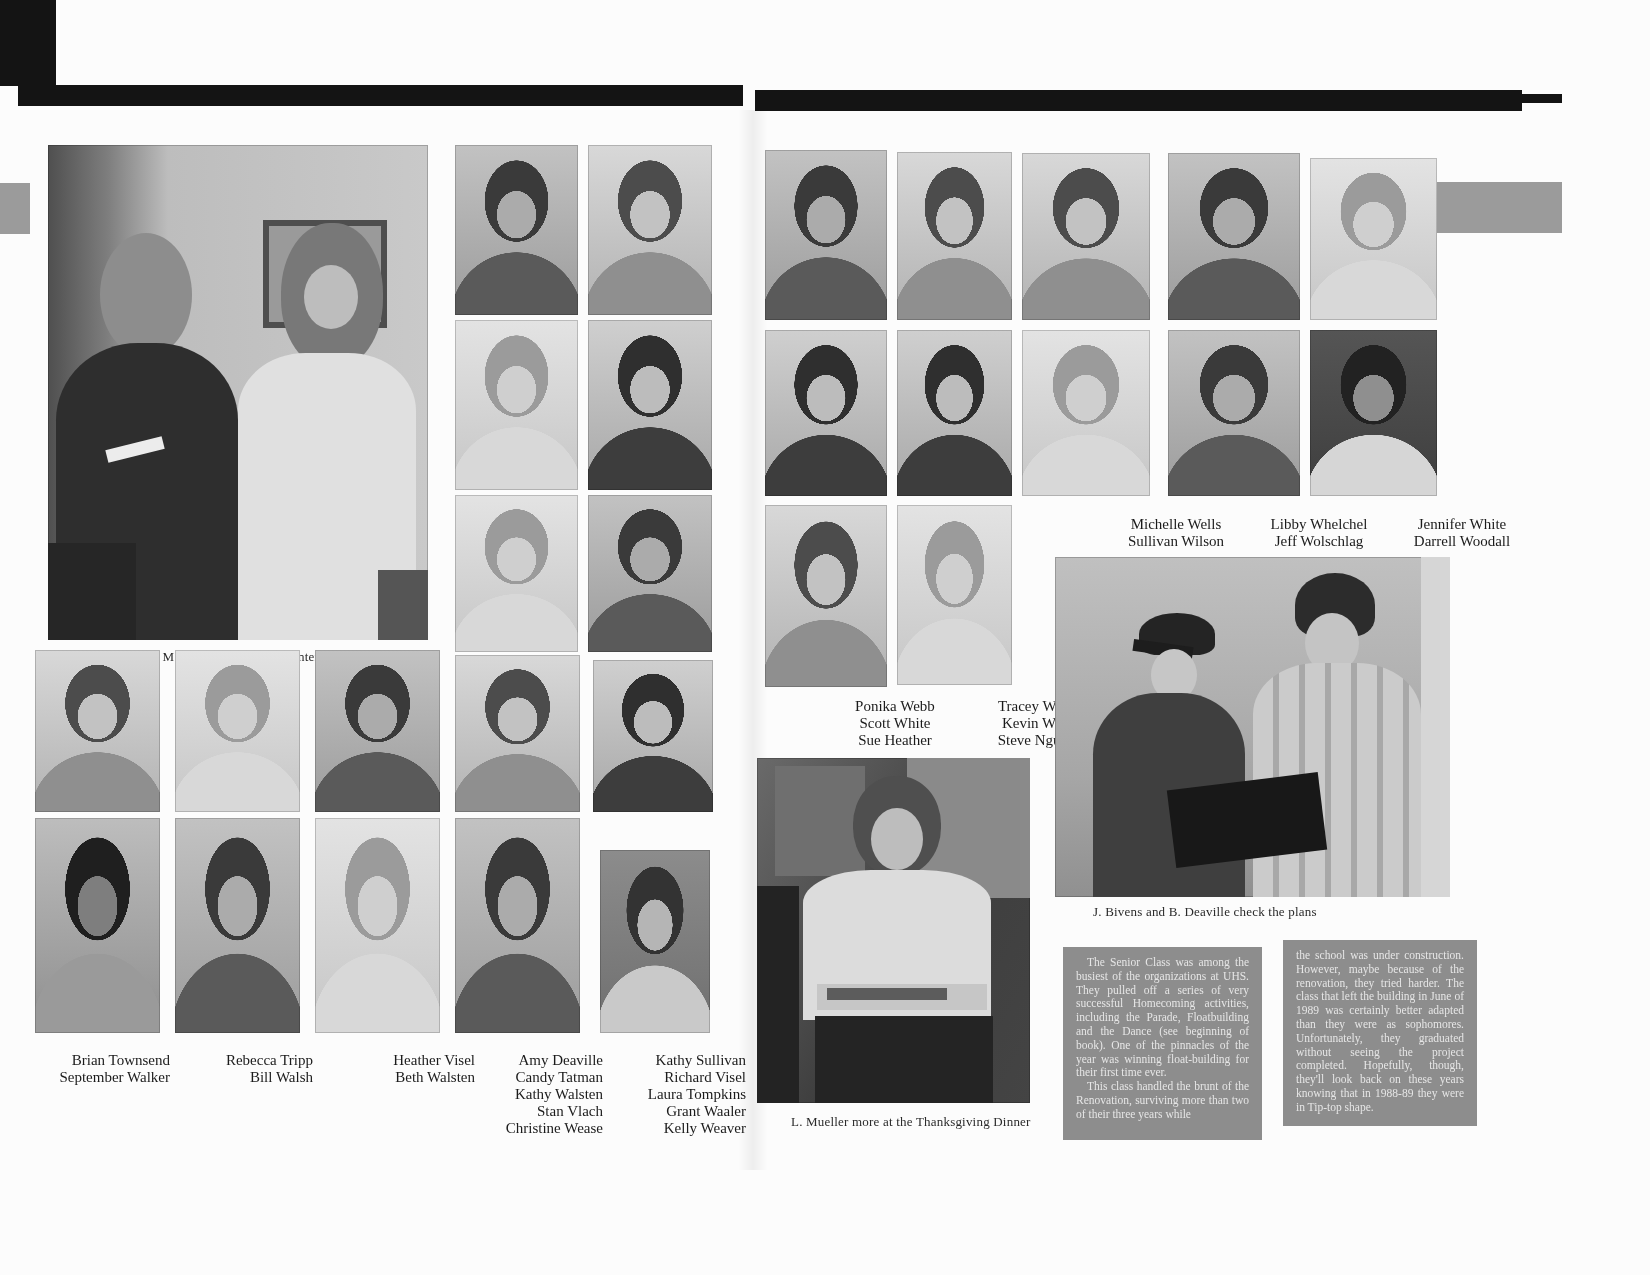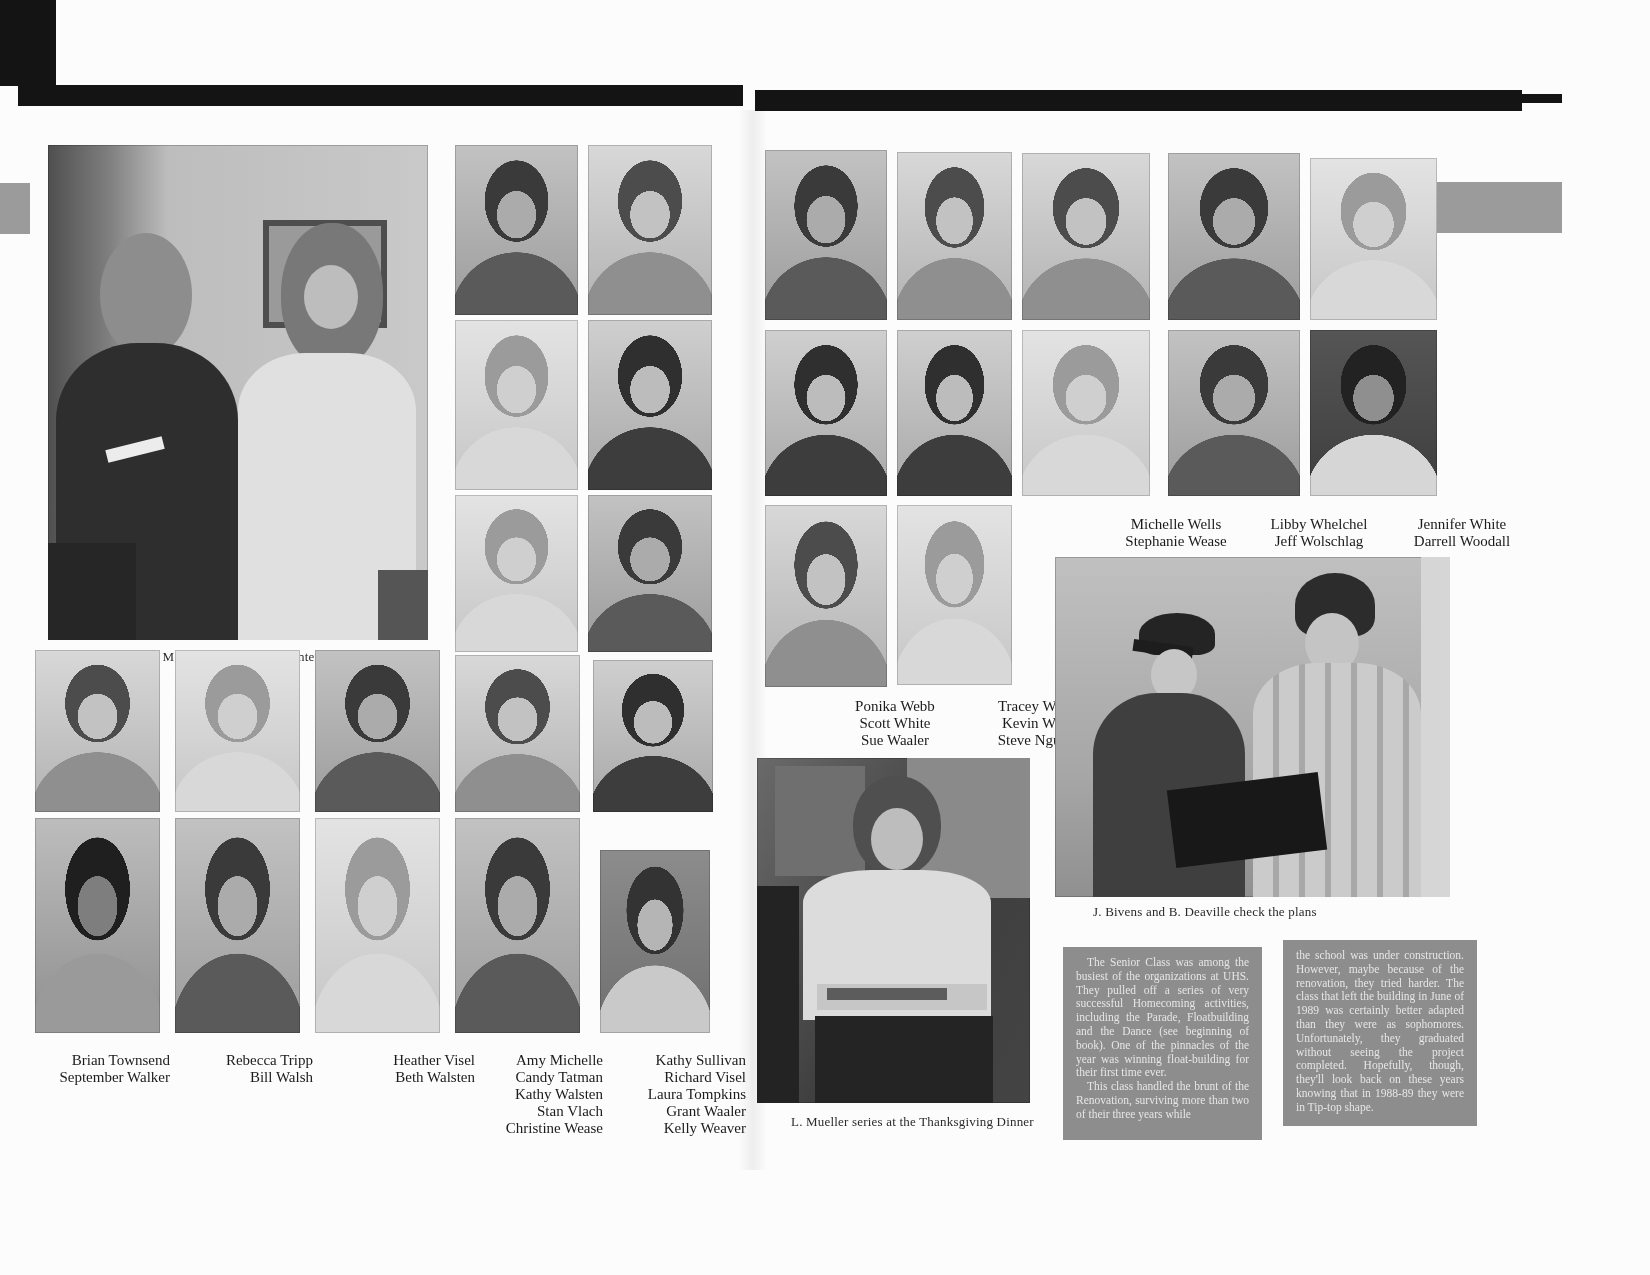--- a/index.html
+++ b/index.html
@@ -100,21 +100,21 @@
     </div>
   <div class="names ralign" style="left:163px;top:1052px;width:150px">
       <div>Rebecca Tripp</div>
       <div>Bill Walsh</div>
     </div>
   <div class="names ralign" style="left:325px;top:1052px;width:150px">
       <div>Heather Visel</div>
       <div>Beth Walsten</div>
     </div>
   <div class="names ralign" style="left:453px;top:1052px;width:150px">
-      <div>Amy Michelle</div>
+      <div>Amy Deaville</div>
       <div>Candy Tatman</div>
       <div>Kathy Walsten</div>
       <div>Stan Vlach</div>
       <div>Christine Wease</div>
     </div>
   <div class="names ralign" style="left:596px;top:1052px;width:150px">
       <div>Kathy Sullivan</div>
       <div>Richard Visel</div>
       <div>Laura Tompkins</div>
       <div>Grant Waaler</div>
@@ -127,38 +127,38 @@
   <div class="portrait tE" style="left:1168px;top:153px;width:132px;height:167px"></div>
   <div class="portrait tC" style="left:1310px;top:158px;width:127px;height:162px"></div>
   <div class="portrait tB" style="left:765px;top:330px;width:122px;height:166px"></div>
   <div class="portrait tB" style="left:897px;top:330px;width:115px;height:166px"></div>
   <div class="portrait tC" style="left:1022px;top:330px;width:128px;height:166px"></div>
   <div class="portrait tE" style="left:1168px;top:330px;width:132px;height:166px"></div>
   <div class="portrait tF" style="left:1310px;top:330px;width:127px;height:166px"></div>
 
   <div class="names calign" style="left:1101px;top:516px;width:150px">
       <div>Michelle Wells</div>
-      <div>Stephanie Wease</div>
+      <div>Sullivan Wilson</div>
     </div>
   <div class="names calign" style="left:1244px;top:516px;width:150px">
       <div>Libby Whelchel</div>
       <div>Jeff Wolschlag</div>
     </div>
   <div class="names calign" style="left:1387px;top:516px;width:150px">
       <div>Jennifer White</div>
       <div>Darrell Woodall</div>
     </div>
 
   <div class="portrait tA" style="left:765px;top:505px;width:122px;height:182px"></div>
   <div class="portrait tC" style="left:897px;top:505px;width:115px;height:180px"></div>
 
   <div class="names calign" style="left:820px;top:698px;width:150px">
       <div>Ponika Webb</div>
       <div>Scott White</div>
-      <div>Sue Waaler</div>
+      <div>Sue Heather</div>
     </div>
   <div class="names calign" style="left:965px;top:698px;width:150px">
       <div>Tracey Weeks</div>
       <div>Kevin Willis</div>
       <div>Steve Nguyen</div>
     </div>
 
   <div class="scene" style="left:1055px;top:557px;width:395px;height:340px;background:linear-gradient(180deg,#c0c0c0,#a6a6a6 65%,#909090)">
     <div style="left:366px;top:0;width:29px;height:340px;background:#d6d6d6"></div>
     <div style="left:84px;top:56px;width:76px;height:42px;background:#242424;border-radius:50% 50% 25% 25%"></div>
@@ -176,21 +176,21 @@
     <div style="left:150px;top:0;width:123px;height:140px;background:#8a8a8a;border-radius:0 0 0 40%"></div>
     <div style="left:18px;top:8px;width:90px;height:110px;background:#6f6f6f"></div>
     <div style="left:96px;top:18px;width:88px;height:100px;background:#4f4f4f;border-radius:48%"></div>
     <div style="left:114px;top:50px;width:52px;height:62px;background:#bdbdbd;border-radius:50%"></div>
     <div style="left:46px;top:112px;width:188px;height:150px;background:#dcdcdc;border-radius:36% 36% 0 0/22% 22% 0 0"></div>
     <div style="left:60px;top:226px;width:170px;height:26px;background:#c6c6c6"></div>
     <div style="left:70px;top:230px;width:120px;height:12px;background:#5c5c5c"></div>
     <div style="left:58px;top:258px;width:178px;height:87px;background:#242424"></div>
     <div style="left:0;top:128px;width:42px;height:217px;background:#232323"></div>
   </div>
-  <div class="caption" style="left:791px;top:1114px">L. Mueller series at the Thanksgiving Dinner</div>
+  <div class="caption" style="left:791px;top:1114px">L. Mueller more at the Thanksgiving Dinner</div>
 
   <div class="article-block" style="left:1063px;top:947px;width:199px;height:193px">
       <p>The Senior Class was among the busiest of the organizations at UHS. They pulled off a series of very successful Homecoming activities, including the Parade, Floatbuilding and the Dance (see beginning of book). One of the pinnacles of the year was winning float-building for their first time ever.</p>
       <p>This class handled the brunt of the Renovation, surviving more than two of their three years while</p>
     </div>
   <div class="article-block cont" style="left:1283px;top:940px;width:194px;height:186px">
       <p>the school was under construction. However, maybe because of the renovation, they tried harder. The class that left the building in June of 1989 was certainly better adapted than they were as sophomores. Unfortunately, they graduated without seeing the project completed. Hopefully, though, they'll look back on these years knowing that in 1988-89 they were in Tip-top shape.</p>
     </div>
 
 </div>

